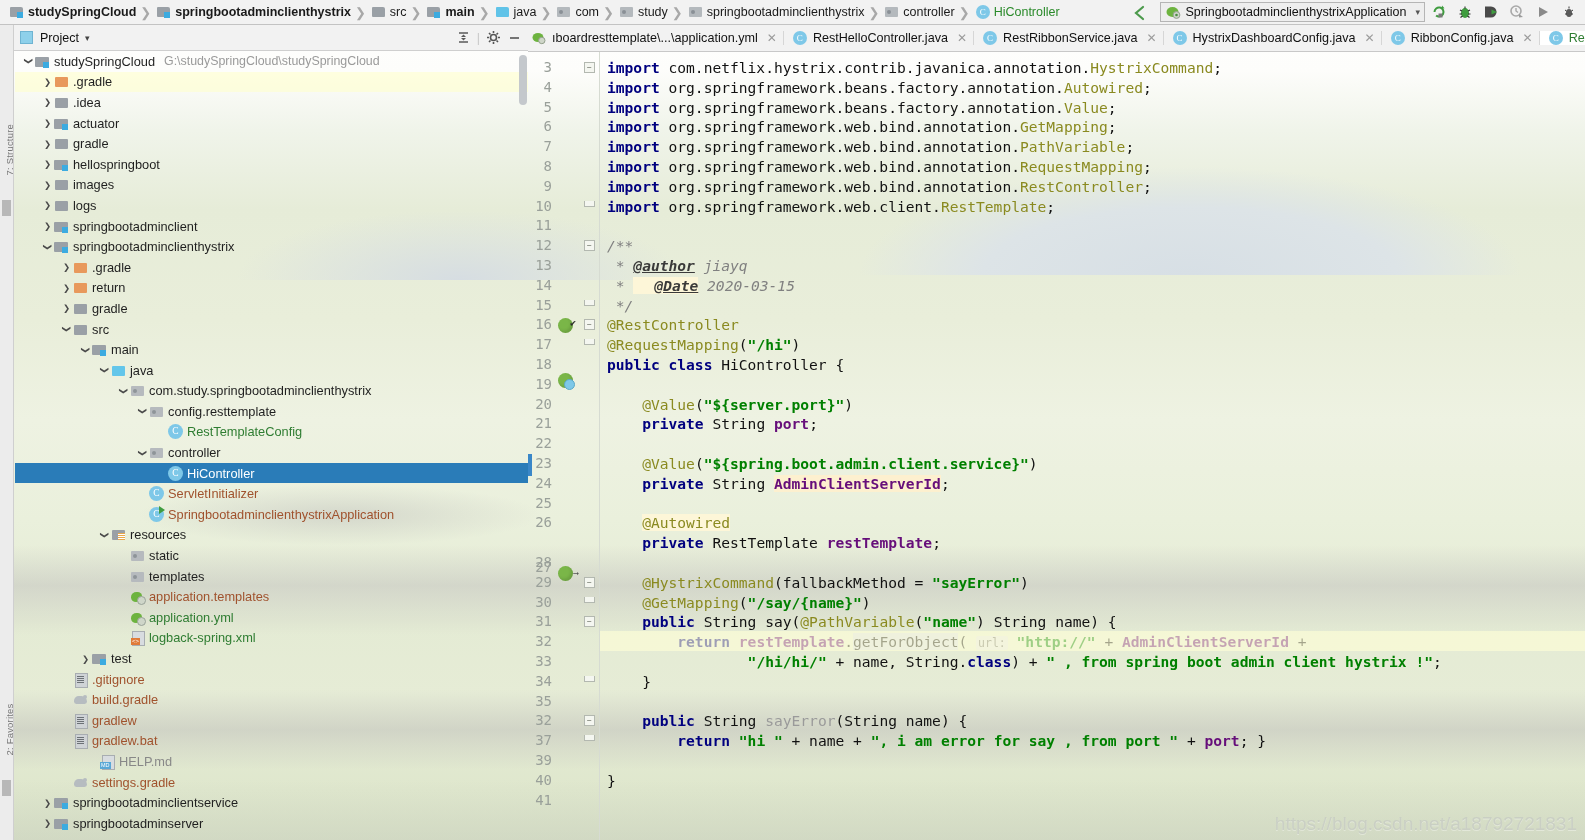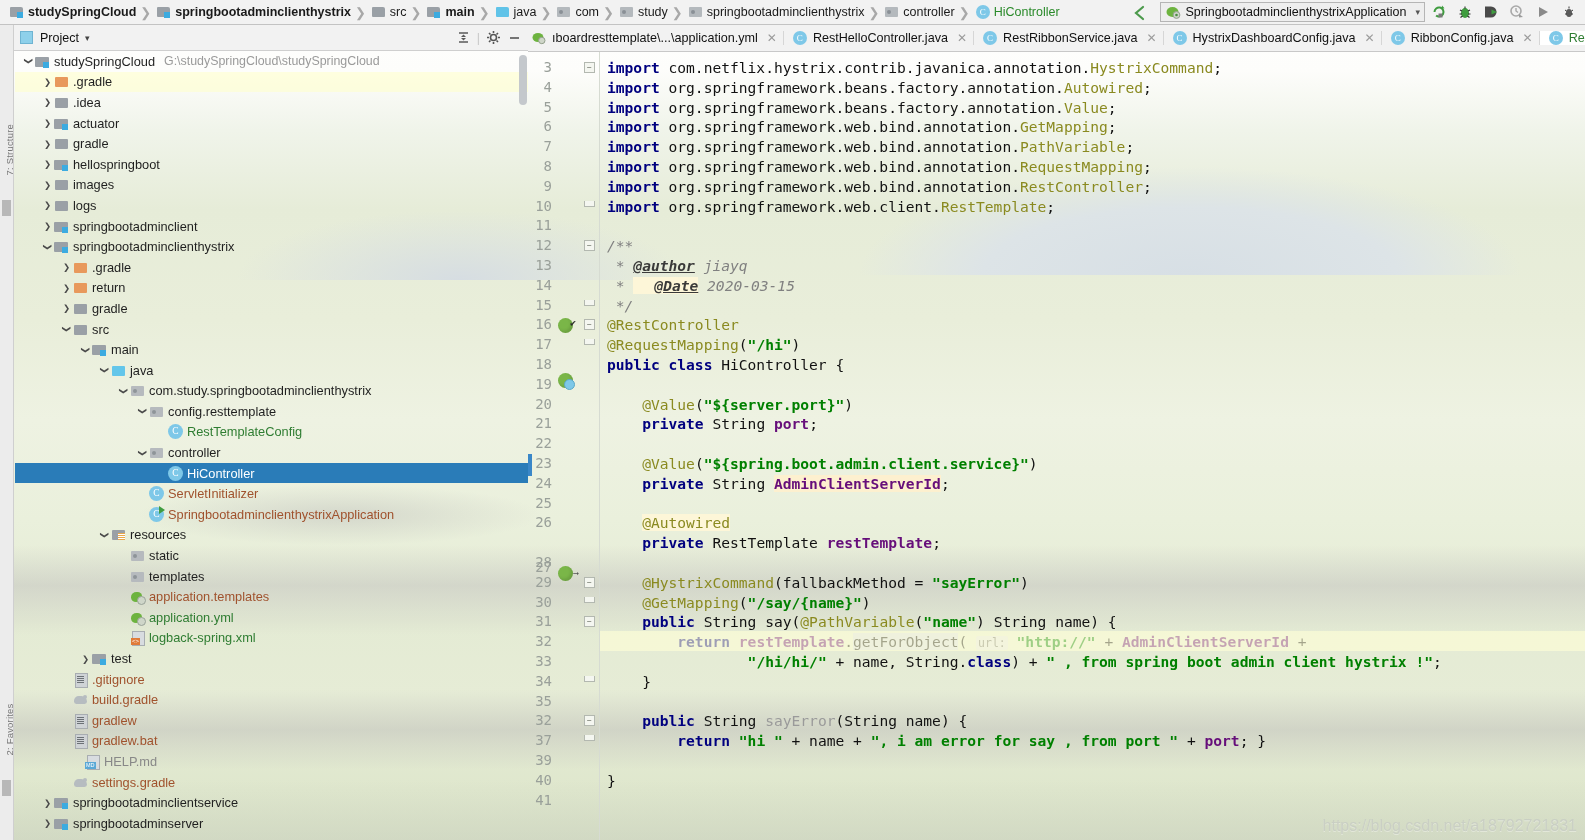--- a/index.html
+++ b/index.html
@@ -294,21 +294,21 @@
   .cmt-tag-hl { color:#3a3a3a; font-style:italic; font-weight:bold; text-decoration:underline; background:#fdf6d8;padding-left:21px; }
   .fld { color:#660e7a; font-weight:bold; }
   .fldhl { color:#660e7a; font-weight:bold; background:#fdf0cf; }
   .mthg { color:#9a9a9a; }
   .idhl { background:#d6dbe8; }
   .hint { background:#dfe2e6; color:#707070; font-size:11.5px; padding:0 2px; border-radius:2px; }
   .annhl { color:#8a8a20; background:#fdf6d8; }
 
   #watermark {
     position:absolute; right:8px; bottom:5px;
-    color:rgba(200,206,195,.95); font-size:16px;
+    color:rgba(200,206,195,.95); font-size:19px;
     font-family:"Liberation Sans", sans-serif;
     z-index:35; text-shadow: 0 1px 0 rgba(255,255,255,.35);
   }
 
   svg { display:block; }
 </style>
 </head>
 <body>
 
 <div id="app">
@@ -631,21 +631,21 @@
       <div class="row" style="padding-left: 45px;">
         <span class="arrow none"></span>
         <span class="ticon t-leaf"></span>
         <span class="lbl brown">gradlew</span>
       </div>
       <div class="row" style="padding-left: 45px;">
         <span class="arrow none"></span>
         <span class="ticon t-leaf"></span>
         <span class="lbl brown">gradlew.bat</span>
       </div>
-      <div class="row" style="padding-left: 57px;">
+      <div class="row" style="padding-left: 72px;">
         <span class="arrow none"></span>
         <span class="ticon t-md"></span>
         <span class="lbl grayed">HELP.md</span>
       </div>
       <div class="row" style="padding-left: 45px;">
         <span class="arrow none"></span>
         <span class="ticon t-gradle"></span>
         <span class="lbl brown">settings.gradle</span>
       </div>
       <div class="row" style="padding-left: 26px;">

